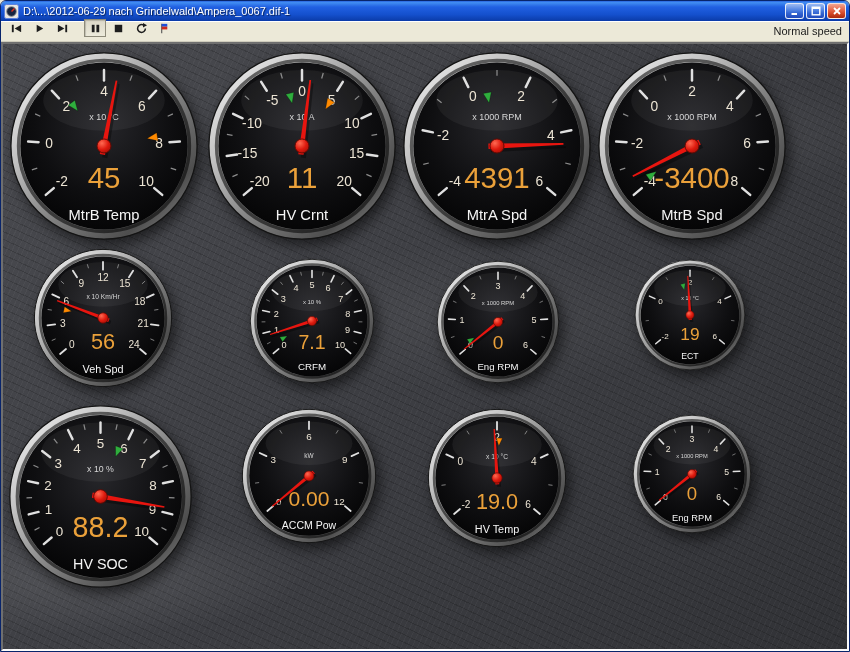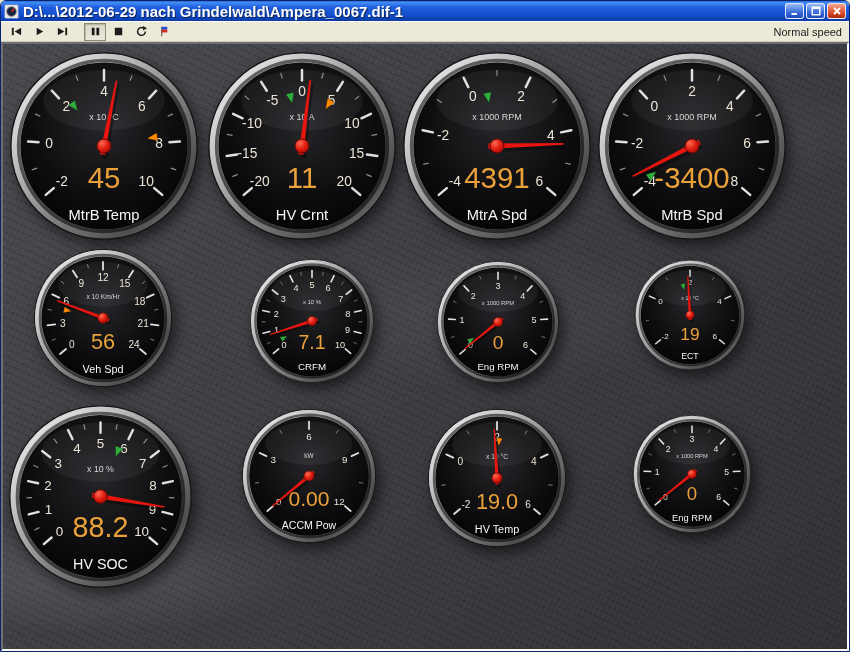--- a/index.html
+++ b/index.html
@@ -1,29 +1,29 @@
 <!DOCTYPE html>
 <html><head>
 <meta charset="utf-8">
 <style>
   *{box-sizing:border-box;margin:0;padding:0}
   html,body{width:850px;height:652px;overflow:hidden;font-family:"Liberation Sans",sans-serif;background:#ece9d8}
   .window{width:850px;height:652px;display:flex;flex-direction:column;border:1px solid #08246b;border-radius:6px 6px 0 0;overflow:hidden}
   .titlebar{flex:0 0 20px;height:20px;display:flex;align-items:center;padding:0 3px;
     background:linear-gradient(180deg,#2964e0 0%,#418df2 8%,#2160e2 30%,#1450cd 68%,#0b3ba8 100%)}
   .app-icon{width:15px;height:15px;margin-right:4px;flex:0 0 auto}
-  .title-text{color:#fff;font-size:15px;font-weight:bold;text-shadow:1px 1px 1px rgba(0,0,0,.6);white-space:nowrap;overflow:hidden;flex:1}
+  .title-text{color:#fff;font-size:11px;font-weight:normal;text-shadow:1px 1px 1px rgba(0,0,0,.6);white-space:nowrap;overflow:hidden;flex:1}
   .win-controls{display:flex;gap:2px}
   .wbtn{width:19px;height:16px;border-radius:3px;border:1px solid rgba(255,255,255,.85);padding:0;display:flex;align-items:center;justify-content:center;cursor:default}
   .wbtn svg{width:10px;height:10px;display:block}
   .wbtn.min,.wbtn.max{background:linear-gradient(180deg,#9dbbf2 0%,#5687e4 40%,#3365d2 65%,#2149ba 100%)}
   .wbtn.close{background:linear-gradient(180deg,#f2a590 0%,#e66a4d 40%,#d64a2a 65%,#aa2a0d 100%)}
   .menubar{flex:0 0 16px;height:16px;background:#ece9d8;display:flex;align-items:center;font-size:11px;padding-left:2px}
   .menu-item{padding:1px 6px;color:#111}
-  .toolbar{flex:0 0 21px;height:21px;background:#ece9d8;border-top:1px solid #fff;border-bottom:1px solid #cfccbc;display:flex;align-items:center;padding:4px 4px}
+  .toolbar{flex:0 0 21px;height:21px;background:#ece9d8;border-top:1px solid #fff;border-bottom:1px solid #cfccbc;display:flex;align-items:flex-end;padding:4px 4px}
   #tb-buttons{display:flex;align-items:center;gap:1px}
   .tb-btn{width:22px;height:18px;background:transparent;border:1px solid transparent;display:flex;align-items:center;justify-content:center;padding:0}
   .tb-btn svg{width:13px;height:13px;fill:#1d1d1d}
   .tb-btn.pressed{border:1px solid #8d8a7a;background:linear-gradient(180deg,#dcd8c8,#eceadb);box-shadow:inset 1px 1px 1px rgba(0,0,0,.18)}
   .tb-sep{width:9px;height:1px}
   .tb-right{margin-left:auto;font-size:11px;color:#1a1a1a;padding-right:3px}
   .panel{flex:1;position:relative;border:2px solid;border-color:#6f6f6f #fbfbfb #fbfbfb #6f6f6f;
     background:
       radial-gradient(ellipse 340px 90px at 10% 88%, rgba(255,255,255,.10), transparent 65%),
       radial-gradient(ellipse 420px 110px at 55% 45%, rgba(255,255,255,.05), transparent 65%),

